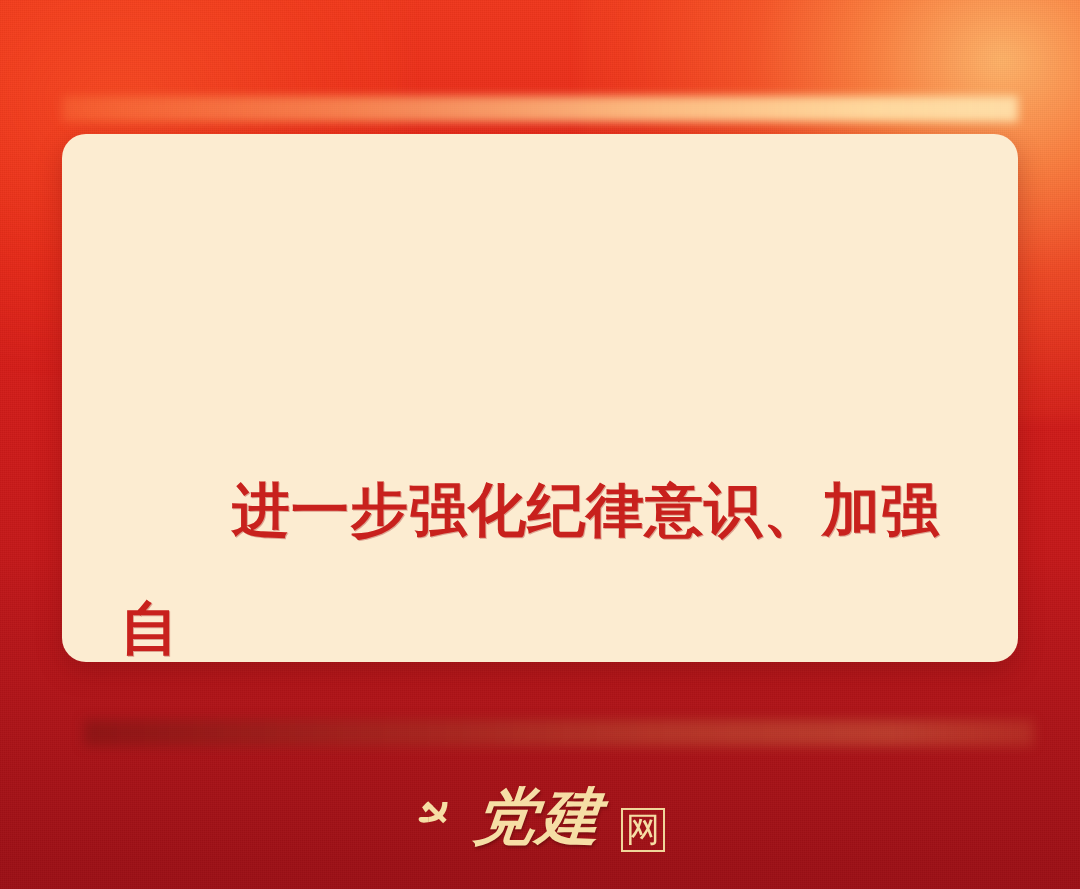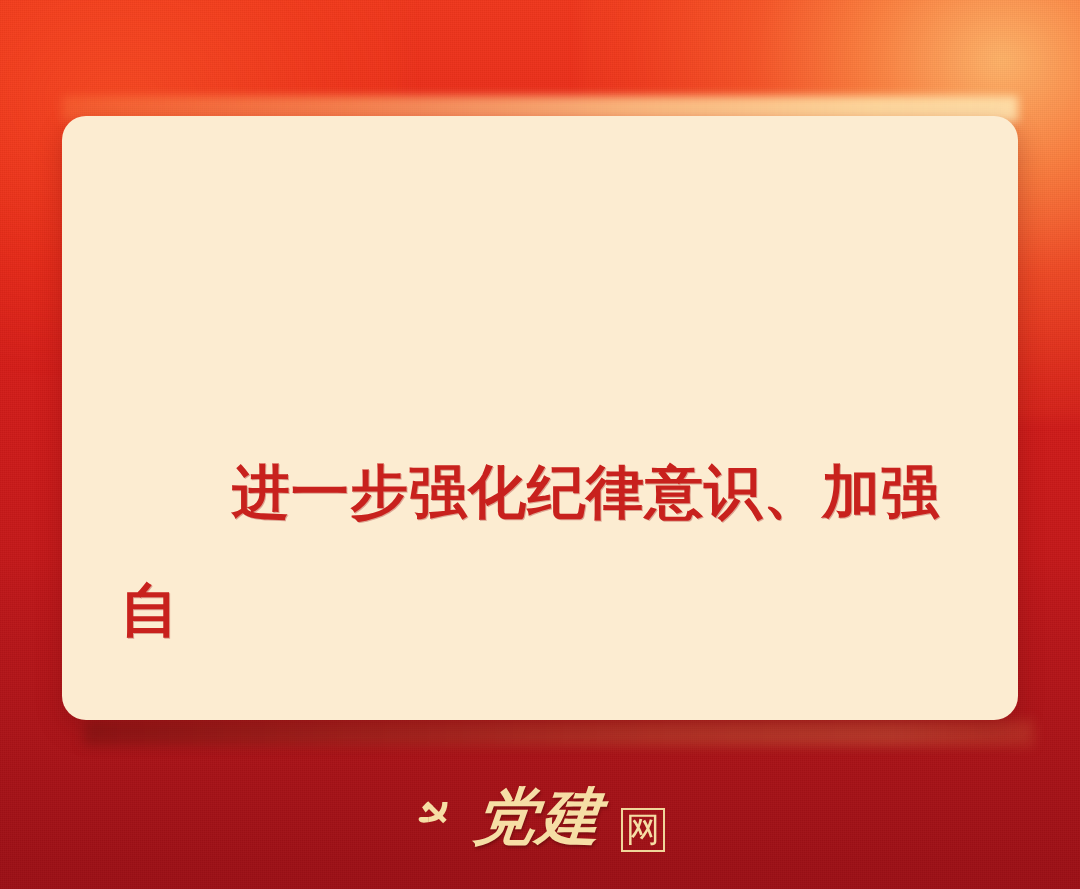--- a/index.html
+++ b/index.html
@@ -104,23 +104,23 @@
         rgba(196,100,62,0.40) 62%,
         rgba(216,132,82,0.35) 85%,
         rgba(210,120,70,0.22) 100%);
     filter: blur(6px);
   }
 
   
   .card {
     position: absolute;
     left: 62px;
-    top: 116px;
+    top: 134px;
     width: 956px;
-    height: 604px;
+    height: 528px;
     background: #fcecd1;
     border-radius: 24px;
     box-shadow: 0 10px 26px rgba(110,12,14,0.30);
   }
 
   .quote {
     position: absolute;
     left: 58px;
     right: 52px;
     top: 82px;

